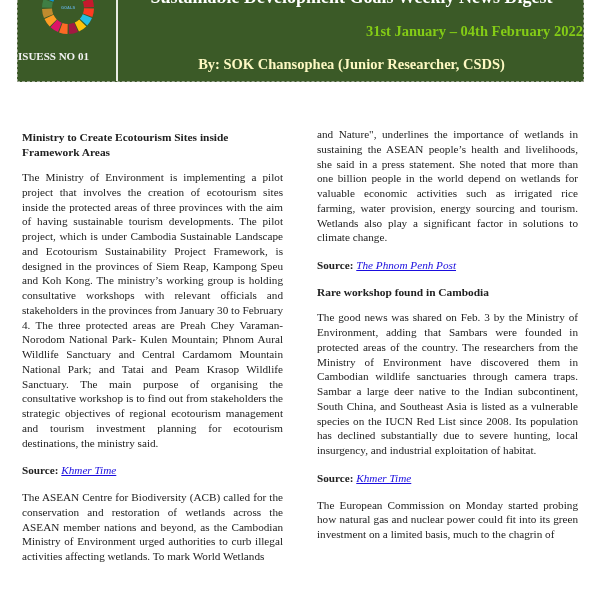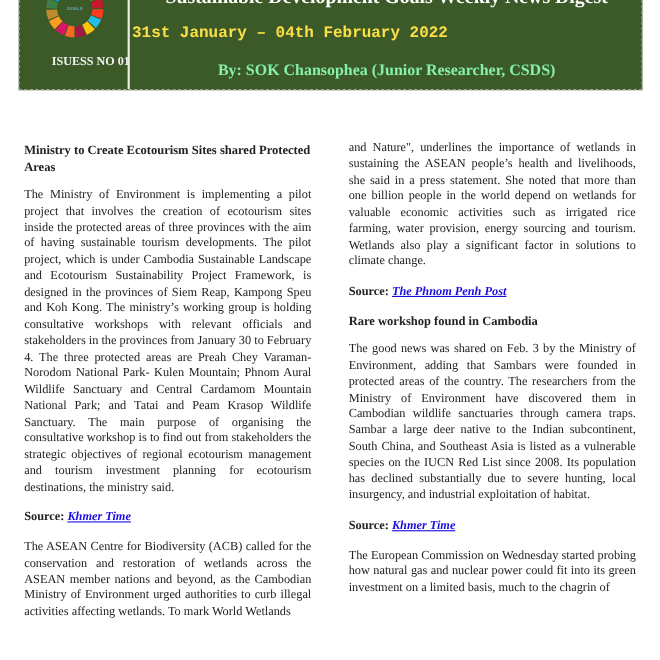--- a/index.html
+++ b/index.html
@@ -18,45 +18,45 @@
     border-right: 2px solid #e8ece4;
   }
   .banner-right {
     position: absolute; left: 102px; top: 0; right: 0; height: 100%;
   }
   .sdg-wheel {
     position: absolute; left: 22px; top: 0px; width: 56px; height: 56px;
   }
   .issue-no {
     position: absolute; left: 0; width: 100px; top: 70px;
-    text-align: right; color: #f2f2f2; font-weight: bold; font-size: 11px;
+    text-align: left; color: #f2f2f2; font-weight: bold; font-size: 11px;
     font-family: "Liberation Serif", serif;
   }
   .title {
     position: absolute; left: 0; right: 0; top: 7px; text-align: center;
     color: #ffffff; font-weight: bold; font-size: 18px; white-space: nowrap;
   }
   .date {
-    position: absolute; left: 0; right: 0; top: 43px; text-align: left;
-    color: #fde047; font-weight: bold; font-size: 14.5px; font-family: Liberation Mono, monospace;
+    position: absolute; left: 0; right: 0; top: 43px; text-align: right;
+    color: #84cc16; font-weight: bold; font-size: 14.5px;
   }
   .author {
     position: absolute; left: 0; right: 0; top: 76px; text-align: center;
-    color: #86efac; font-weight: bold; font-size: 14.5px;
+    color: #fef9c3; font-weight: bold; font-size: 14.5px;
   }
 
   
   .col { position: absolute; top: 128px; width: 261px; font-size: 11.2px; line-height: 14.75px; }
   .col-left { left: 22px; }
   .col-right { left: 317px; top: 127px; }
   .col p.body { text-align: justify; margin-bottom: 13px; }
   .col h3 { font-size: 11.4px; font-weight: bold; line-height: 14.5px; margin-bottom: 11px; margin-top: 2px; }
   .col h3.justify { text-align: justify; }
   .source { font-weight: bold; font-size: 11.2px; margin-bottom: 12px; }
-  .source a { color: #1a0dde; font-style: italic; text-decoration: underline; font-weight: bold; }
+  .source a { color: #1a0dde; font-style: italic; text-decoration: underline; font-weight: normal; }
 </style>
 </head>
 <body>
 
 <div class="banner">
   <div class="banner-left">
     <svg class="sdg-wheel" viewBox="0 0 56 56">
       <g transform="translate(28,28)">
         <path d="M0,-26 A26,26 0 0,1 9,-24.4 L5.5,-15 A16,16 0 0,0 0,-16 Z" fill="#e5243b"></path>
         <path d="M10,-24 A26,26 0 0,1 17.5,-19.2 L10.8,-11.8 A16,16 0 0,0 6,-15 Z" fill="#dda63a"></path>
@@ -80,35 +80,35 @@
     <div class="issue-no">ISUESS NO 01</div>
   </div>
   <div class="banner-right">
     <div class="title">Sustainable Development Goals Weekly News Digest</div>
     <div class="date">31st January – 04th February 2022</div>
     <div class="author">By: SOK Chansophea (Junior Researcher, CSDS)</div>
   </div>
 </div>
 
 <div class="col col-left">
-  <h3>Ministry to Create Ecotourism Sites shared Protected Areas</h3>
+  <h3>Ministry to Create Ecotourism Sites inside Framework Areas</h3>
   <p class="body">The Ministry of Environment is implementing a pilot project that involves the creation of ecotourism sites inside the protected areas of three provinces with the aim of having sustainable tourism developments. The pilot project, which is under Cambodia Sustainable Landscape and Ecotourism Sustainability Project Framework, is designed in the provinces of Siem Reap, Kampong Speu and Koh Kong. The ministry’s working group is holding consultative workshops with relevant officials and stakeholders in the provinces from January 30 to February 4. The three protected areas are Preah Chey Varaman-Norodom National Park- Kulen Mountain; Phnom Aural Wildlife Sanctuary and Central Cardamom Mountain National Park; and Tatai and Peam Krasop Wildlife Sanctuary. The main purpose of organising the consultative workshop is to find out from stakeholders the strategic objectives of regional ecotourism management and tourism investment planning for ecotourism destinations, the ministry said.</p>
   <div class="source">
     <span>Source:</span>
     <a href="#">Khmer Time</a>
   </div>
   <p class="body">The ASEAN Centre for Biodiversity (ACB) called for the conservation and restoration of wetlands across the ASEAN member nations and beyond, as the Cambodian Ministry of Environment urged authorities to curb illegal activities affecting wetlands. To mark World Wetlands</p>
 </div>
 
 <div class="col col-right">
   <p class="body">and Nature", underlines the importance of wetlands in sustaining the ASEAN people’s health and livelihoods, she said in a press statement. She noted that more than one billion people in the world depend on wetlands for valuable economic activities such as irrigated rice farming, water provision, energy sourcing and tourism. Wetlands also play a significant factor in solutions to climate change.</p>
   <div class="source">
     <span>Source:</span>
     <a href="#">The Phnom Penh Post</a>
   </div>
   <h3>Rare workshop found in Cambodia</h3>
   <p class="body">The good news was shared on Feb. 3 by the Ministry of Environment, adding that Sambars were founded in protected areas of the country. The researchers from the Ministry of Environment have discovered them in Cambodian wildlife sanctuaries through camera traps. Sambar a large deer native to the Indian subcontinent, South China, and Southeast Asia is listed as a vulnerable species on the IUCN Red List since 2008. Its population has declined substantially due to severe hunting, local insurgency, and industrial exploitation of habitat.</p>
   <div class="source">
     <span>Source:</span>
     <a href="#">Khmer Time</a>
   </div>
-  <p class="body">The European Commission on Wednesday started probing how natural gas and nuclear power could fit into its green investment on a limited basis, much to the chagrin of</p>
+  <p class="body">The European Commission on Monday started probing how natural gas and nuclear power could fit into its green investment on a limited basis, much to the chagrin of</p>
 </div>
 
 </body></html>

